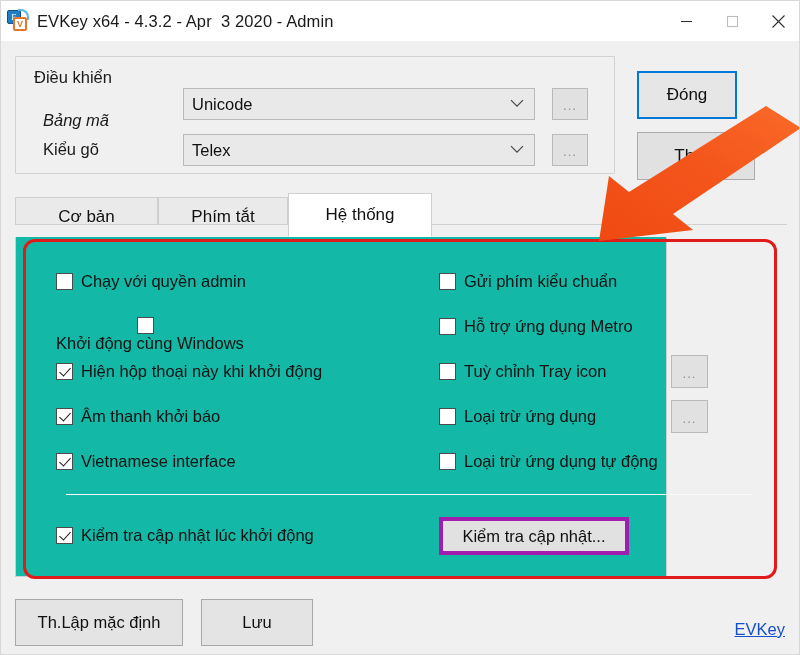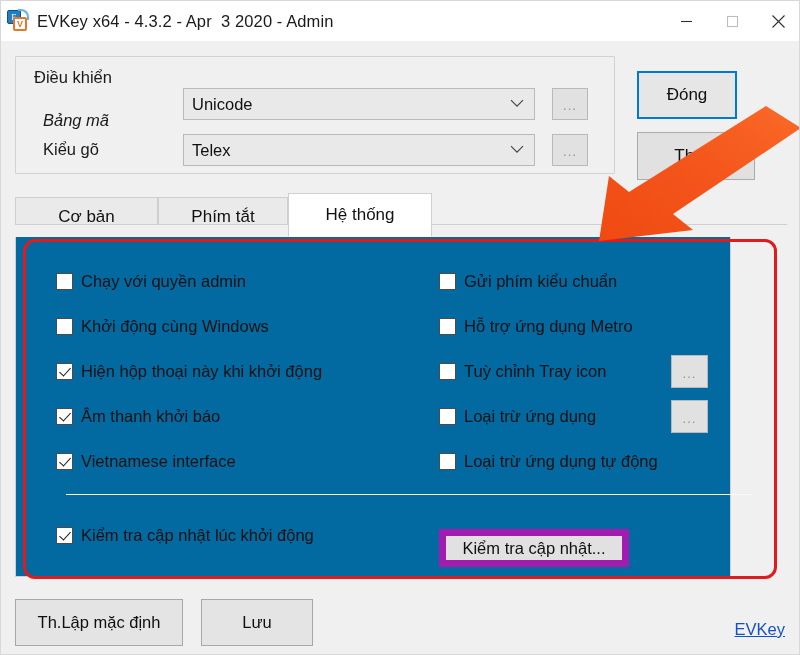--- a/index.html
+++ b/index.html
@@ -152,22 +152,22 @@
     width: 772px; height: 13px;
     border-top: 1px solid #cfcfcf;
     background: #f0f0f0;
     z-index: 1;
   }
 
   
   .panel {
     position: absolute;
     left: 14px; top: 235px;
-    width: 716px; height: 341px;
-    background: #0369a1;
+    width: 652px; height: 341px;
+    background: #14b8a6;
     border: 1px solid #cfcfcf;
     border-top: none;
     padding-left: 21px;
   }
 
   
   .redbox {
     position: absolute;
     left: 22px; top: 238px;
     width: 754px; height: 340px;
@@ -211,23 +211,23 @@
     width: 686px; height: 1px;
     background: #d0d0d0;
     border-bottom: 1px solid #fafafa;
   }
 
   .update-btn {
     position: absolute;
     left: 437px; top: 518px;
     width: 190px; height: 38px;
     background: #e1e1e1;
-    border: 7px solid #a21caf;
-    display: flex; align-items: center; justify-content: center;
-    font-size: 16.5px; color: #101010; margin-top: 12px;
+    border: 4px solid #a21caf;
+    display: flex; align-items: center; justify-content: center;
+    font-size: 16.5px; color: #101010;
   }
 
   
   .footer-btn {
     position: absolute;
     background: #e4e4e4;
     border: 1px solid #a8a8a8;
     display: flex; align-items: center; justify-content: center;
     font-size: 16.5px; color: #101010;
   }
@@ -315,21 +315,21 @@
     <div class="tab" style="left:143px; width:130px;">Phím tắt</div>
     <div class="tab active" style="left:273px; width:144px;">Hệ thống</div>
   </div>
 
   <div class="panel">
 
     <div class="cbrow" style="left:40px; top:36px;">
       <span class="cbox"></span>
       <span class="cblabel">Chạy với quyền admin</span>
     </div>
-    <div class="cbrow" style="left:40px; top:81px;">
+    <div class="cbrow" style="left:40px; top:81px;flex-direction:column;">
       <span class="cbox"></span>
       <span class="cblabel">Khởi động cùng Windows</span>
     </div>
     <div class="cbrow" style="left:40px; top:126px;">
       <span class="cbox checked"></span>
       <span class="cblabel">Hiện hộp thoại này khi khởi động</span>
     </div>
     <div class="cbrow" style="left:40px; top:171px;">
       <span class="cbox checked"></span>
       <span class="cblabel">Âm thanh khởi báo</span>

